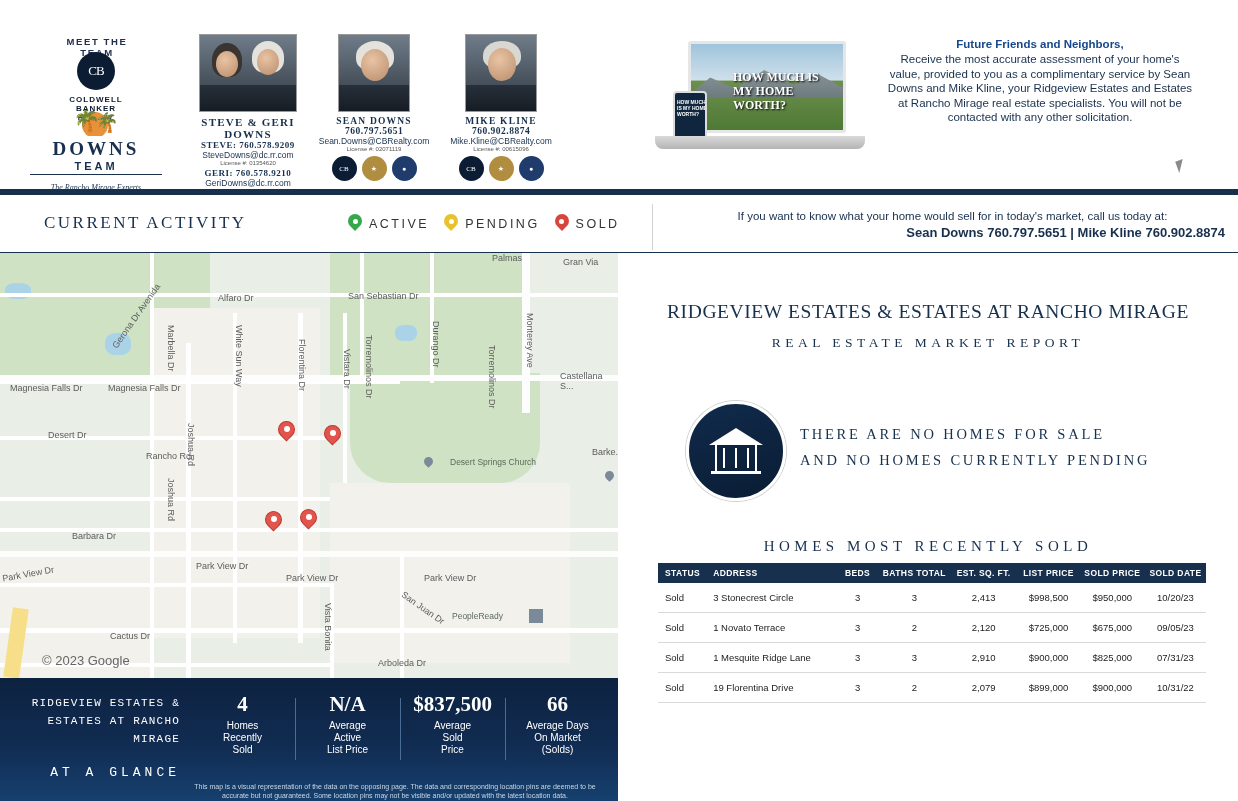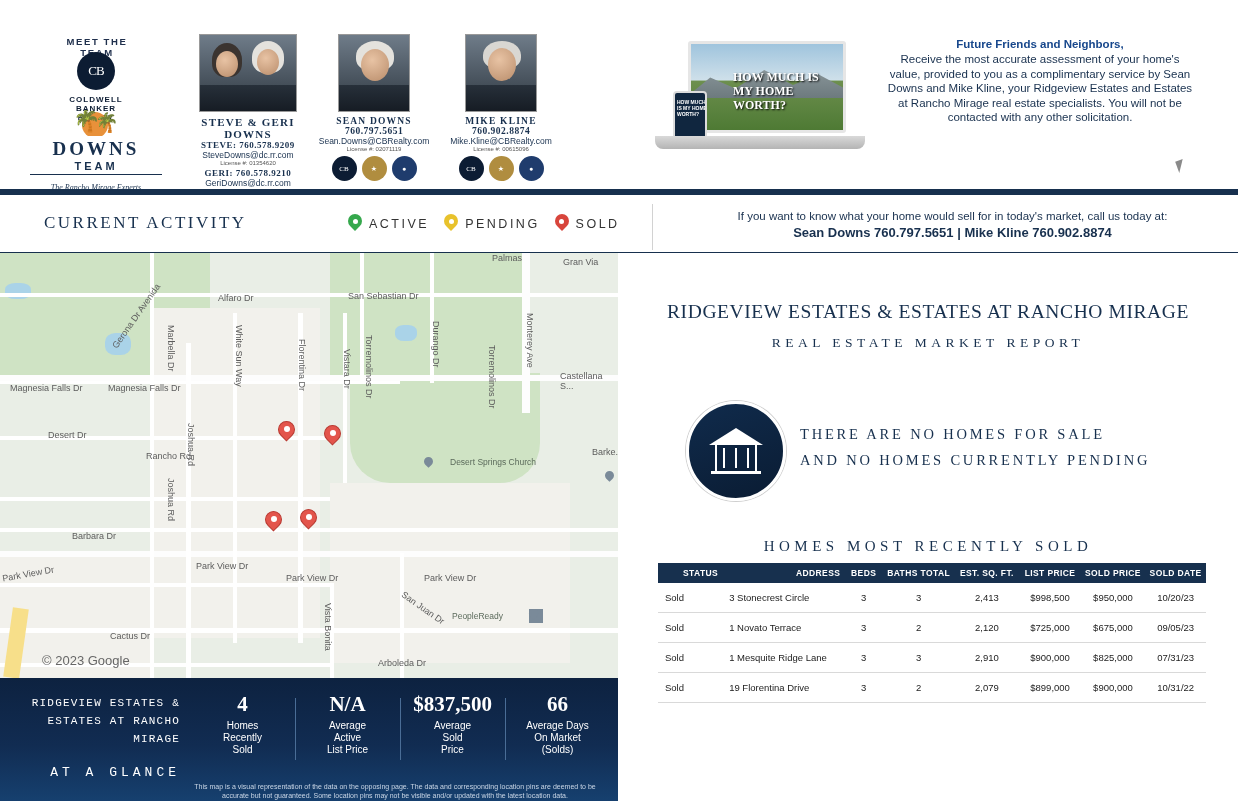--- a/index.html
+++ b/index.html
@@ -130,21 +130,21 @@
     content:""; position:absolute; left:0; top:0; width:14px; height:14px; border-radius:50% 50% 50% 0;
     transform:rotate(-45deg);
   }
   .pin:after { content:""; position:absolute; left:4.5px; top:4.5px; width:5px; height:5px; border-radius:50%; background:#fff; }
   .pin.green:before { background:#35a84c; }
   .pin.yellow:before { background:#e8c22c; }
   .pin.red:before { background:#d8453c; }
   .divider-v { position:absolute; left:652px; top:6px; width:1px; height:46px; background:#d2d2d2; }
   .callout { position:absolute; left:680px; top:12px; width:545px; text-align:center; color:#18304e; }
   .callout .l1 { font-size:11.5px; }
-  .callout .l2 { font-size:13px; font-weight:bold; margin-top:3px; }
+  .callout .l2 { font-size:13px; font-weight:bold; margin-top:3px;text-align:right; }
 
   
   .map { position:absolute; left:0; top:253px; width:618px; height:425px; background:#e9eee6; overflow:hidden; }
   .map .park { position:absolute; background:#cfe3c4; }
   .map .water { position:absolute; background:#aad3e8; border-radius:40%; }
   .road { position:absolute; background:#ffffff; }
   .road.major { background:#fdfdfd; }
   .hwy { position:absolute; background:#f7df8a; }
   .blockfill { position:absolute; background:#f2f1ec; }
   .mlabel { position:absolute; font-size:9px; color:#5c5c5c; font-family:"Liberation Sans", sans-serif; }
@@ -194,21 +194,21 @@
               color:#17304e; line-height:26px; }
 
   .sold-hdr { position:absolute; left:0; top:285px; width:620px; text-align:center;
               font-family:"Liberation Serif", serif; font-size:15px; letter-spacing:4.5px; color:#17304e; }
 
   table.sold { position:absolute; left:40px; top:310px; width:548px; border-collapse:collapse; }
   table.sold thead th {
     background:#17304e; color:#fff; font-size:8.5px; font-weight:bold; letter-spacing:0.4px;
     padding:5px 4px; text-align:center; white-space:nowrap;
   }
-  table.sold thead th.left { text-align:right; padding-left:25px; }
+  table.sold thead th.left { text-align:left; padding-left:7px; }
   table.sold tbody td {
     font-size:9.5px; color:#1c1c1c; padding:9px 4px; text-align:center;
     border-bottom:1px solid #d9d9d9; white-space:nowrap;
   }
   table.sold tbody td.left { text-align:left; padding-left:7px; }
 </style>
 </head>
 <body>
 
 <div class="page">

